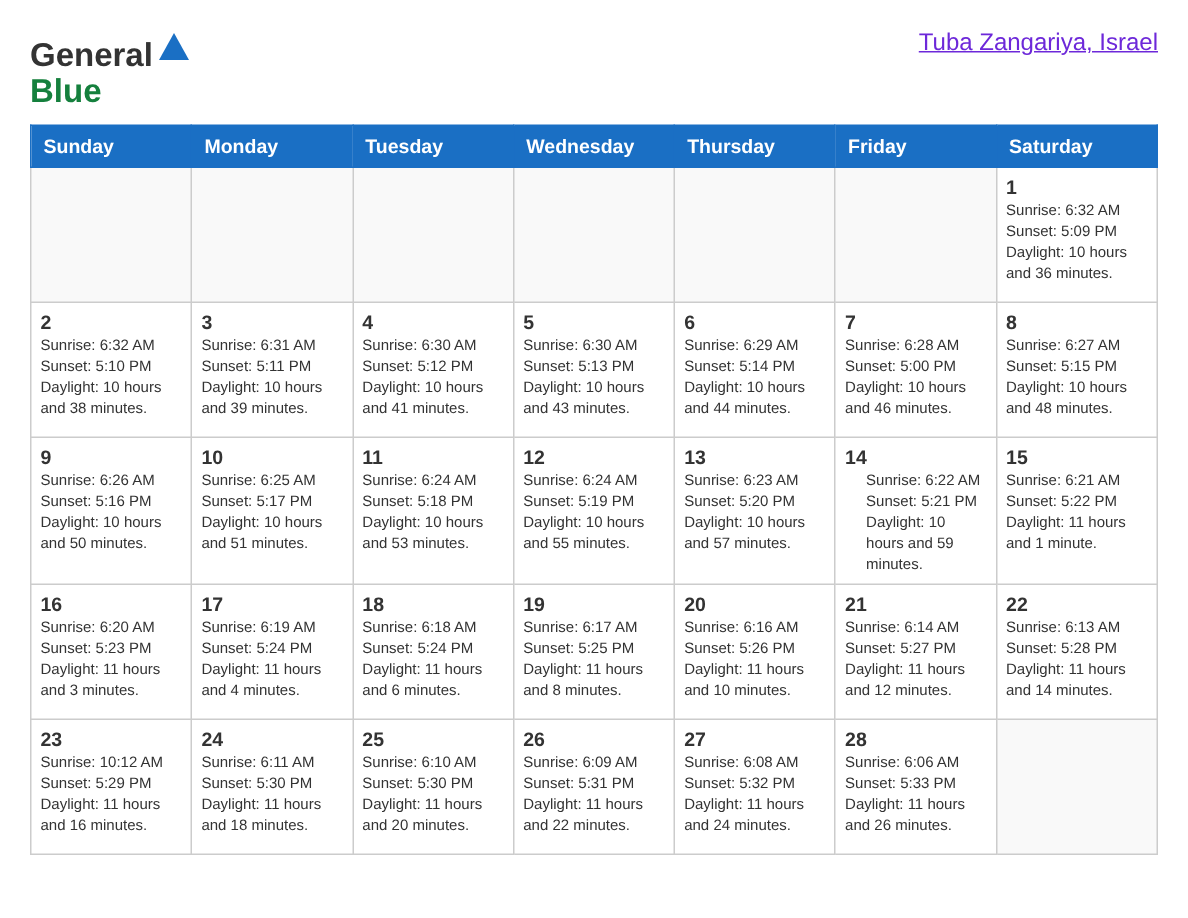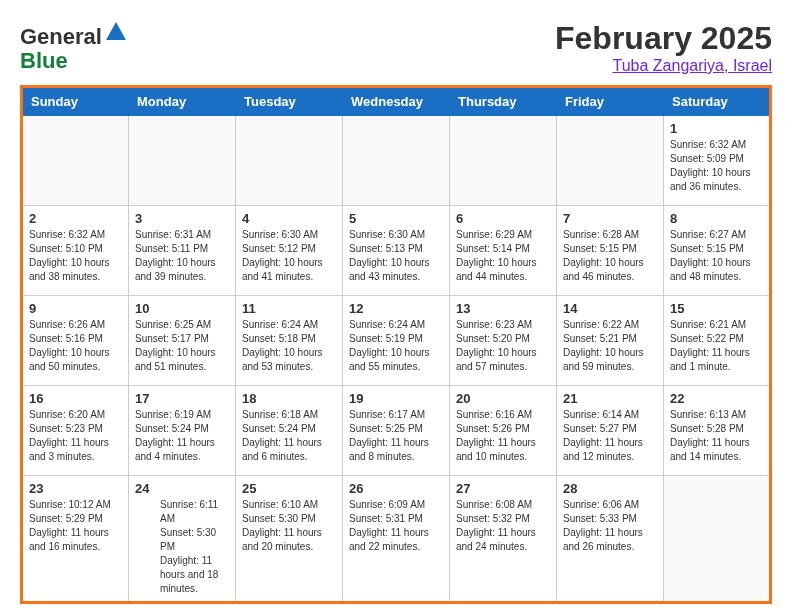--- a/index.html
+++ b/index.html
@@ -41,21 +41,21 @@
       color: #333;
     }
     .title-location {
       font-size: 16px;
       color: #6d28d9;
       text-decoration: underline;
     }
     .calendar {
       width: 100%;
       border-collapse: collapse;
-      border: 3px solid #f97316;
+      border: 1px solid #f97316;
     }
     .calendar th {
       background-color: #1a6fc4;
       color: #fff;
       text-align: left;
       padding: 6px 8px;
       font-size: 13px;
       border: 1px solid #1a6fc4;
     }
     .calendar td {
@@ -94,21 +94,20 @@
     <div>
       <div class="logo-text">
         <span class="logo-general">General</span><svg class="logo-icon" viewBox="0 0 24 24">
             <polygon points="12,2 22,20 2,20" fill="#1a6fc4"></polygon>
           </svg><br>
         <span class="logo-blue">Blue</span>
       </div>
     </div>
   </div>
   <div class="title-block">
-    <div class="title-month">February 2025</div>
     <div class="title-location">Tuba Zangariya, Israel</div>
   </div>
 </div>
 
 <table class="calendar">
   <thead>
     <tr>
     <th>Sunday</th>
         <th>Monday</th>
         <th>Tuesday</th>
@@ -160,21 +159,21 @@
         </td>
         <td>
           <span class="day-num">6</span>
           <div class="day-info" style="white-space: pre-line;">Sunrise: 6:29 AM
 Sunset: 5:14 PM
 Daylight: 10 hours and 44 minutes.</div>
         </td>
         <td>
           <span class="day-num">7</span>
           <div class="day-info" style="white-space: pre-line;">Sunrise: 6:28 AM
-Sunset: 5:15 PM
+Sunset: 5:00 PM
 Daylight: 10 hours and 46 minutes.</div>
         </td>
         <td>
           <span class="day-num">8</span>
           <div class="day-info" style="white-space: pre-line;">Sunrise: 6:27 AM
 Sunset: 5:15 PM
 Daylight: 10 hours and 48 minutes.</div>
         </td>
       </tr>
       <tr class="week-row">
@@ -203,21 +202,21 @@
 Daylight: 10 hours and 55 minutes.</div>
         </td>
         <td>
           <span class="day-num">13</span>
           <div class="day-info" style="white-space: pre-line;">Sunrise: 6:23 AM
 Sunset: 5:20 PM
 Daylight: 10 hours and 57 minutes.</div>
         </td>
         <td>
           <span class="day-num">14</span>
-          <div class="day-info" style="white-space: pre-line;">Sunrise: 6:22 AM
+          <div class="day-info" style="white-space: pre-line; margin-left: 14px;">Sunrise: 6:22 AM
 Sunset: 5:21 PM
 Daylight: 10 hours and 59 minutes.</div>
         </td>
         <td>
           <span class="day-num">15</span>
           <div class="day-info" style="white-space: pre-line;">Sunrise: 6:21 AM
 Sunset: 5:22 PM
 Daylight: 11 hours and 1 minute.</div>
         </td>
       </tr>
@@ -267,21 +266,21 @@
       </tr>
       <tr class="week-row">
         <td>
           <span class="day-num">23</span>
           <div class="day-info" style="white-space: pre-line;">Sunrise: 10:12 AM
 Sunset: 5:29 PM
 Daylight: 11 hours and 16 minutes.</div>
         </td>
         <td>
           <span class="day-num">24</span>
-          <div class="day-info" style="white-space: pre-line; margin-left: 25px;">Sunrise: 6:11 AM
+          <div class="day-info" style="white-space: pre-line;">Sunrise: 6:11 AM
 Sunset: 5:30 PM
 Daylight: 11 hours and 18 minutes.</div>
         </td>
         <td>
           <span class="day-num">25</span>
           <div class="day-info" style="white-space: pre-line;">Sunrise: 6:10 AM
 Sunset: 5:30 PM
 Daylight: 11 hours and 20 minutes.</div>
         </td>
         <td>

